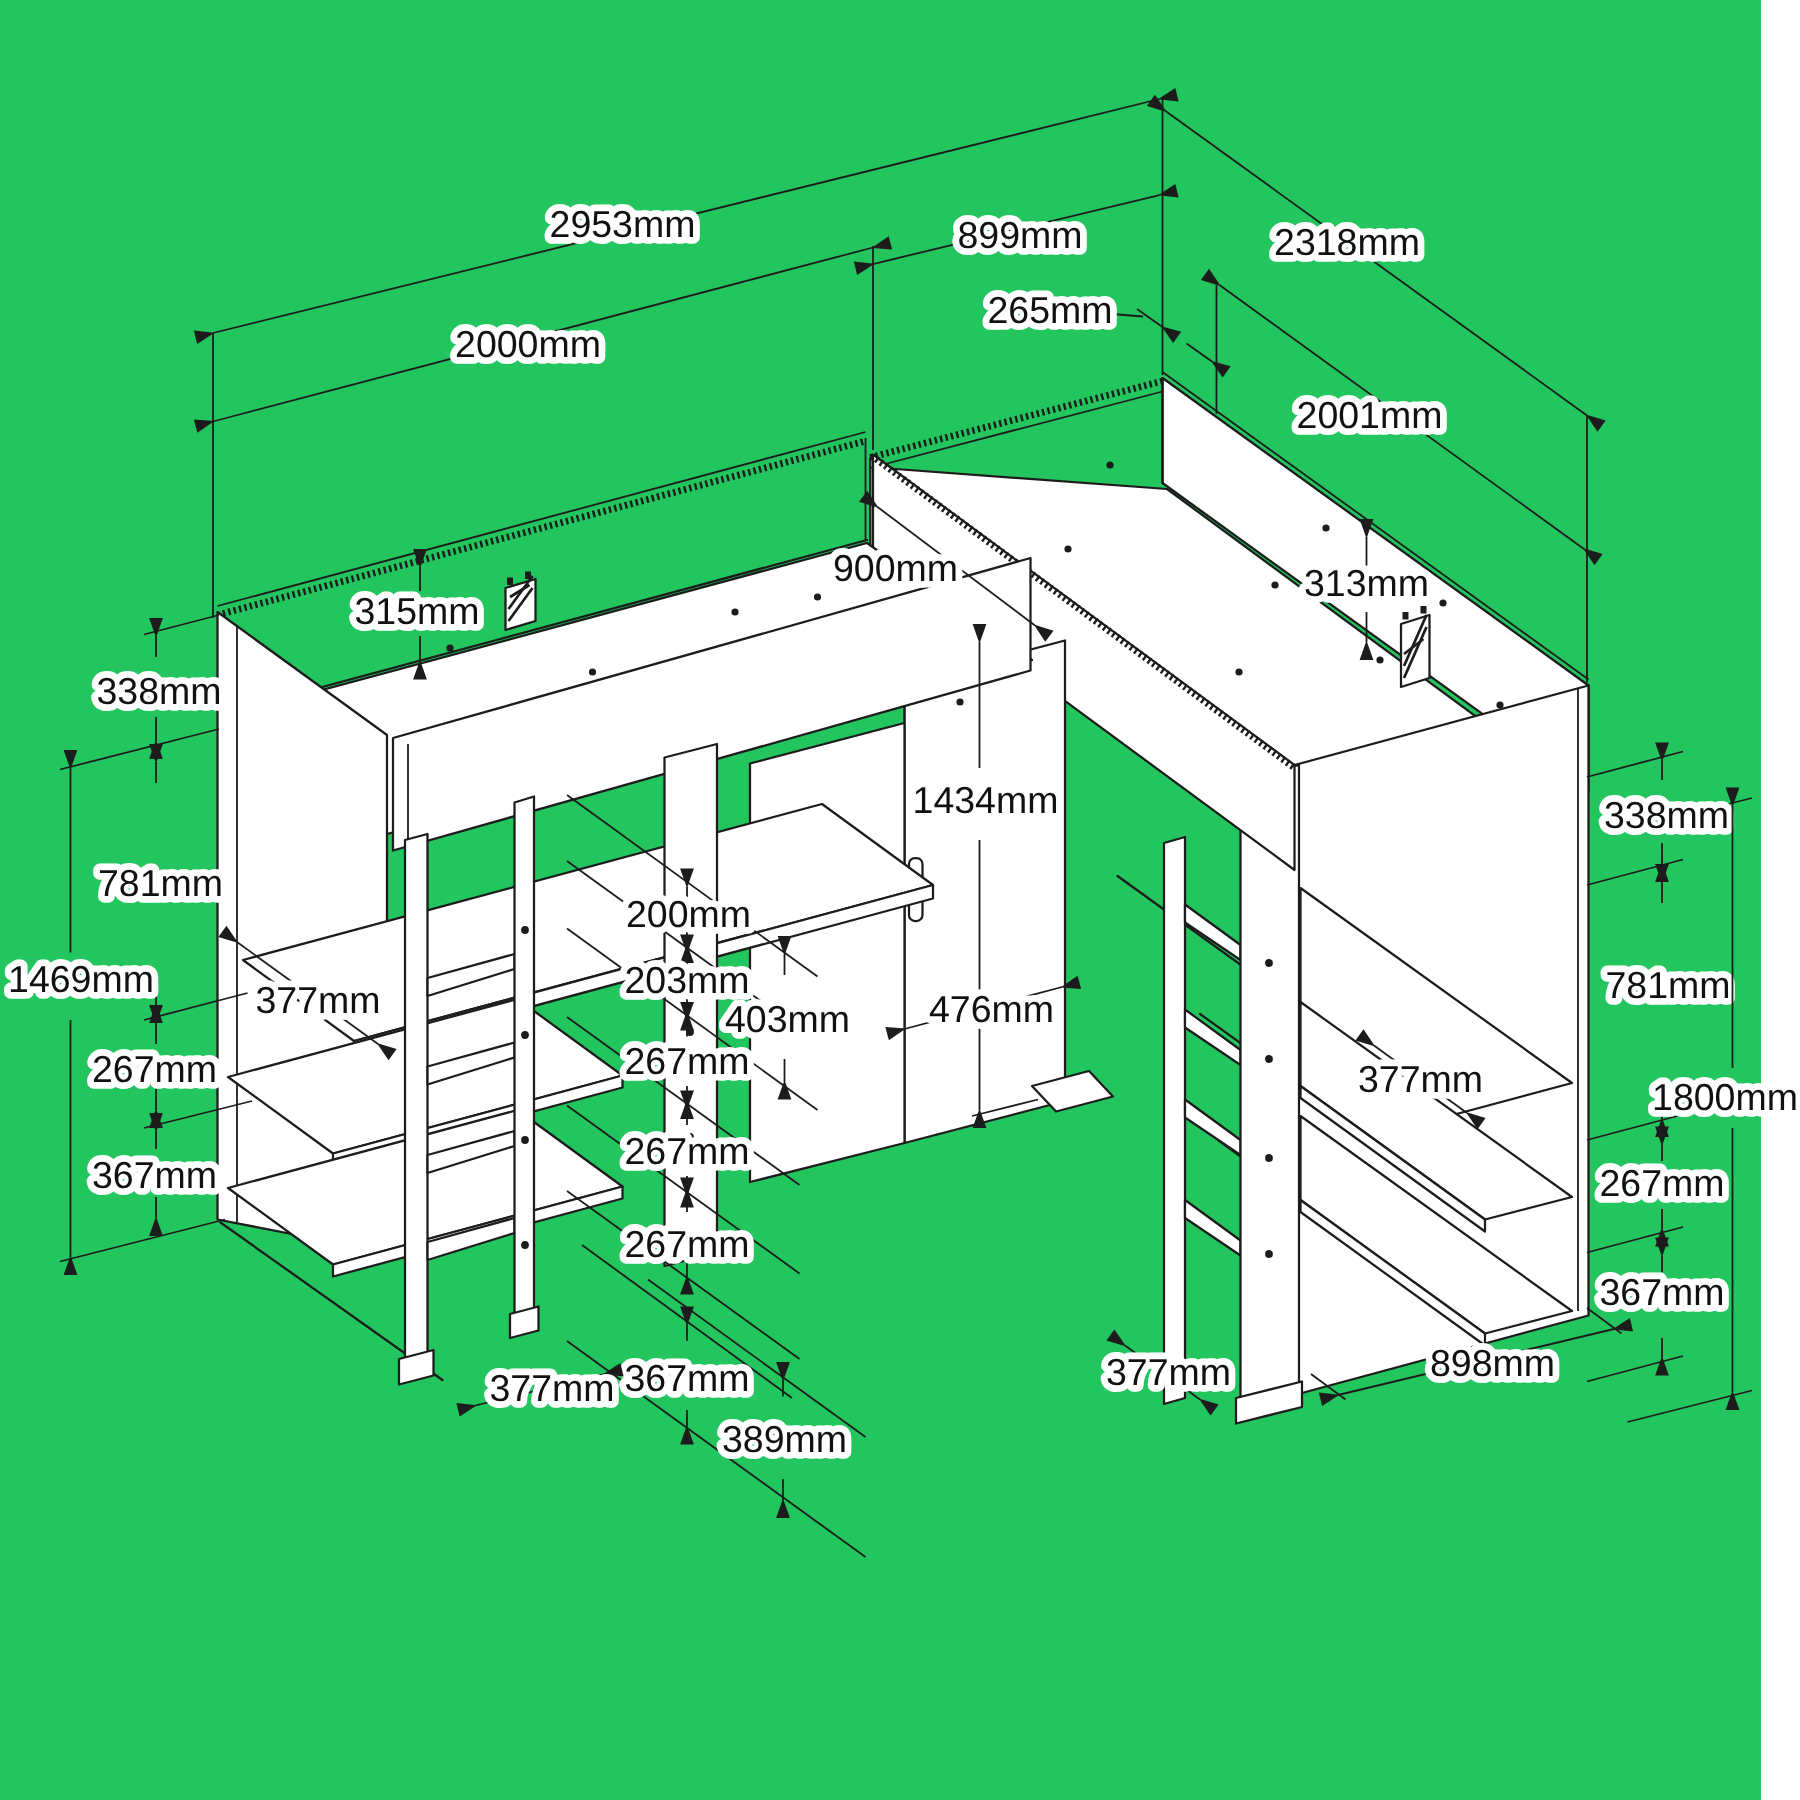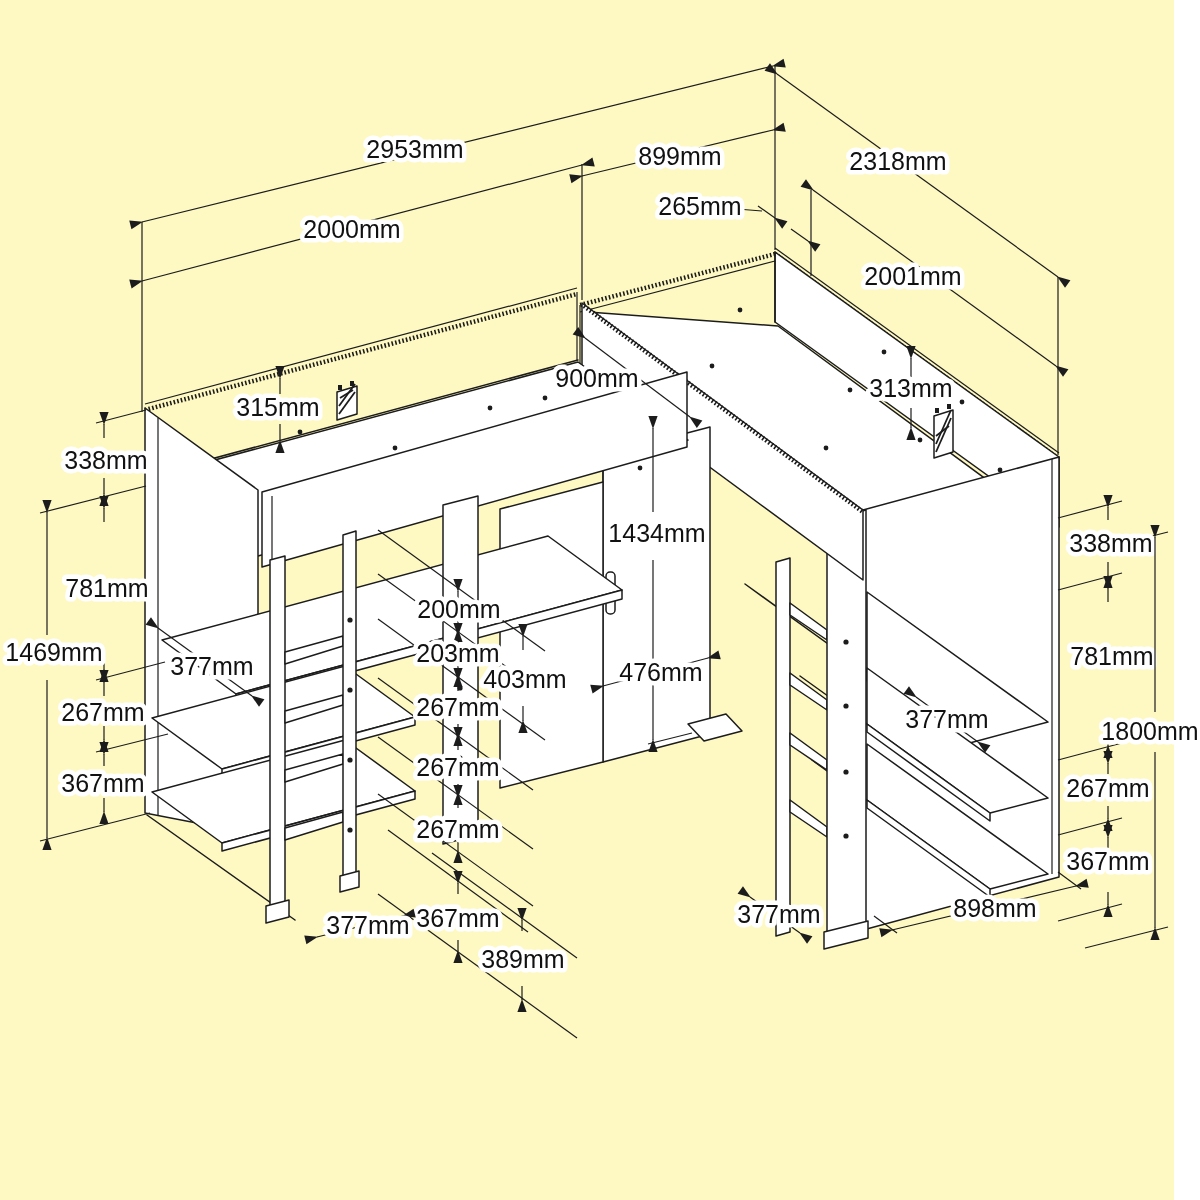--- a/index.html
+++ b/index.html
@@ -1,16 +1,16 @@
 <!DOCTYPE html>
 <html><head>
 <meta charset="utf-8">
 <style>
   html,body{margin:0;padding:0;background:#ffffff;}
-  .stage{width:1174px;height:1200px;position:relative;background:#fef9c3;font-family:"Liberation Sans",sans-serif;}
+  .stage{width:1174px;height:1200px;position:relative;background:#22c55e;font-family:"Liberation Sans",sans-serif;}
   svg{display:block}
   .ln  {stroke:#1c1c1c;stroke-width:1.5;fill:none;stroke-linecap:round}
   .lnt {stroke:#1c1c1c;stroke-width:1.2;fill:none}
   .pnl {fill:#ffffff;stroke:#1c1c1c;stroke-width:1.5;stroke-linejoin:round}
   .band{stroke:#1c1c1c;stroke-width:4.5;stroke-dasharray:1.6 2.1;fill:none}
   .dot {fill:#1c1c1c;stroke:none}
   .dt  {font-family:"Liberation Sans",sans-serif;font-size:25px;fill:#111;
         paint-order:stroke;stroke:#ffffff;stroke-width:9px;stroke-linejoin:round;
         text-anchor:middle}
   .hatch{stroke:#1c1c1c;stroke-width:1.8;fill:none}

